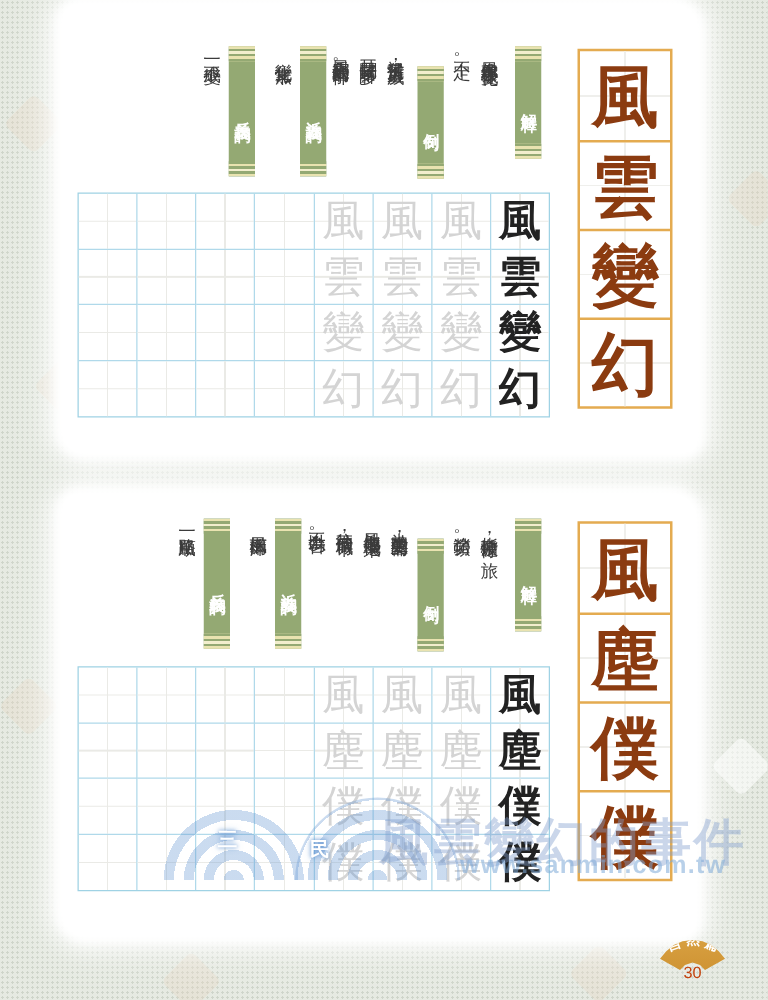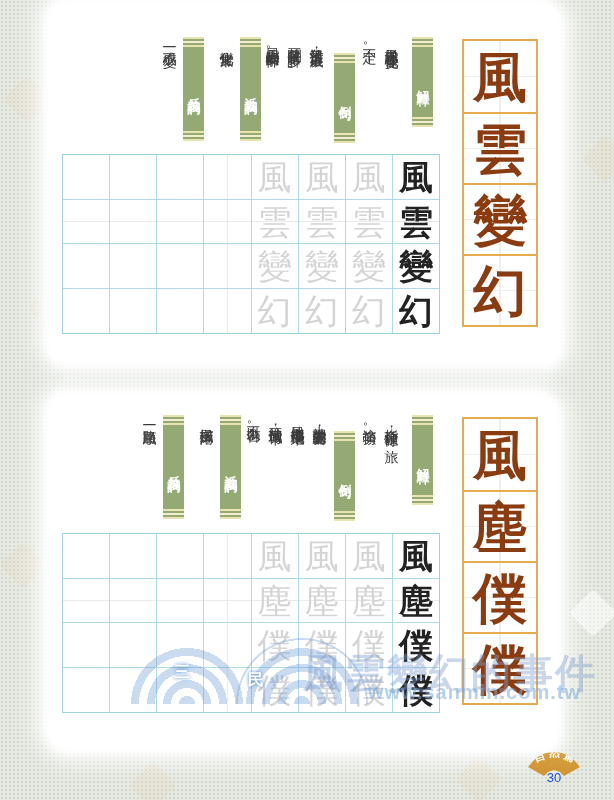--- a/index.html
+++ b/index.html
@@ -78,21 +78,21 @@
 
   
   .fan { position:absolute; left:524px; top:742px; width:60px; height:34px;
     background:linear-gradient(180deg,#dba445 0%, #cf9434 100%);
     clip-path:polygon(4px 25px,9px 19px,15px 14px,22px 11px,30px 10px,38px 11px,45px 14px,51px 19px,56px 25px,40px 34px,36px 30px,30px 28px,24px 30px,20px 34px); }
   .fc { position:absolute; color:#fff; font-weight:bold; font-size:11px; line-height:1; }
   .f1 { left:10px; top:9px;  transform:rotate(-20deg); }
   .f2 { left:25px; top:5px; }
   .f3 { left:40px; top:9px;  transform:rotate(20deg); }
   .pagenum { position:absolute; left:540px; top:770px; width:28px; text-align:center;
-    font-size:13px; color:#1d4ed8; }
+    font-size:13px; color:#c2410c; }
 </style>
 </head>
 <body>
 
 <div class="diamond" style="left:10px;top:82px"></div>
 <div class="diamond" style="left:34px;top:292px"></div>
 <div class="diamond" style="left:6px;top:548px"></div>
 <div class="diamond" style="left:136px;top:768px"></div>
 <div class="diamond" style="left:588px;top:142px"></div>
 <div class="diamond w" style="left:576px;top:596px"></div>

